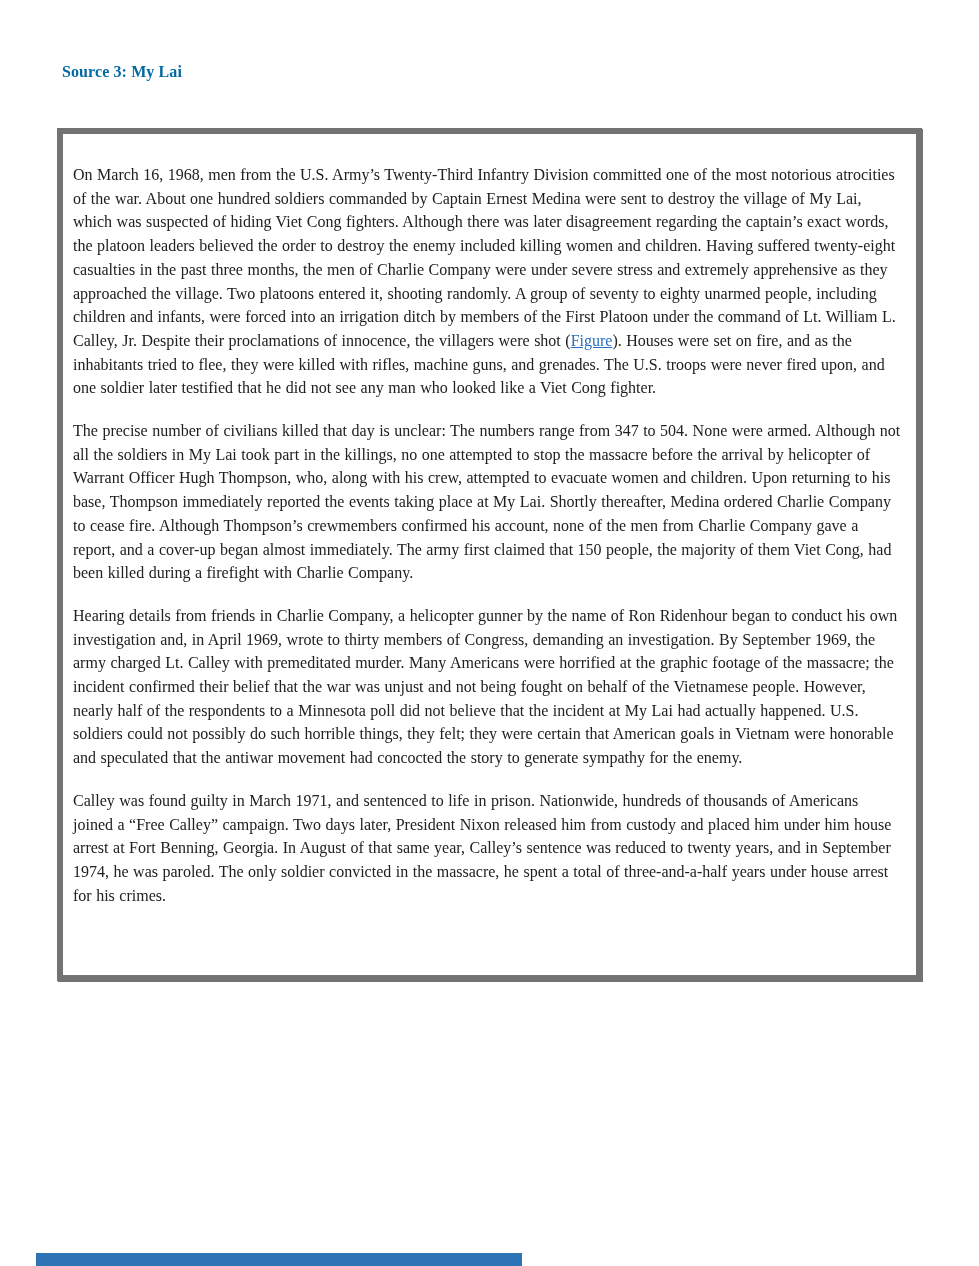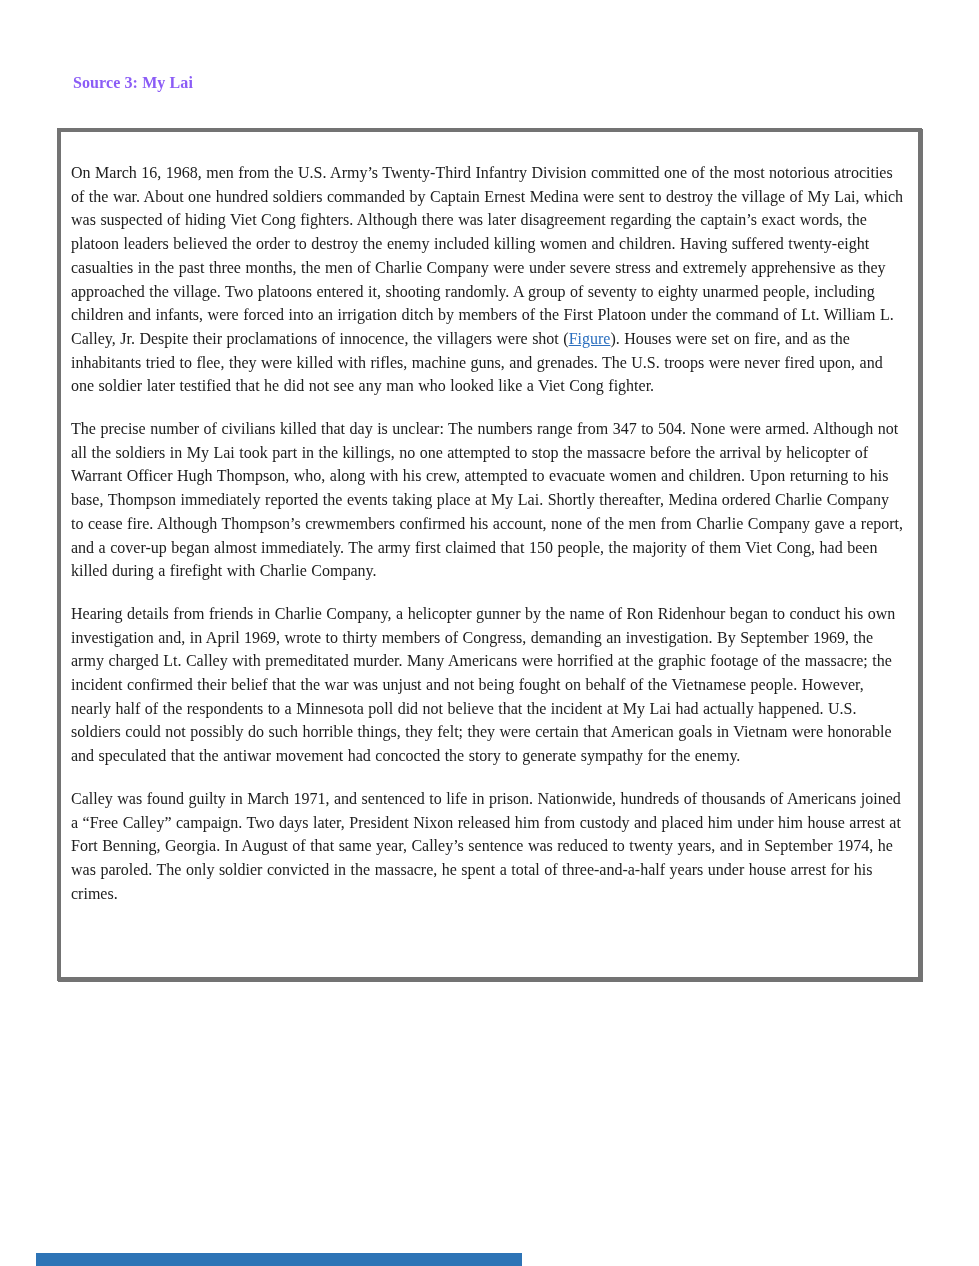--- a/index.html
+++ b/index.html
@@ -10,33 +10,33 @@
     height: 1266px;
     background: #ffffff;
     font-family: "Liberation Serif", "DejaVu Serif", serif;
     color: #202020;
     overflow: hidden;
   }
   .heading {
     position: absolute;
     left: 57px;
     top: 58px;
-    margin: 16px;
+    margin: 5px;
     font-size: 16px;
     font-weight: bold;
-    color: #8b5cf6;
+    color: #0369a1;
     letter-spacing: 0.1px;
   }
   .source-box {
     position: absolute;
     left: 57px;
     top: 128px;
     width: 865px;
     min-height: 853px;
-    border: 4px solid #737373;
+    border: 6px solid #737373;
     box-shadow: 1px 1px 0 rgba(0,0,0,0.55);
     background: #ffffff;
     padding: 29px 14px 30px 10px;
   }
   .source-box p {
     margin: 0 0 19px 0;
     font-size: 16px;
     line-height: 23.7px;
     text-align: left;
     word-spacing: 0.5px;

